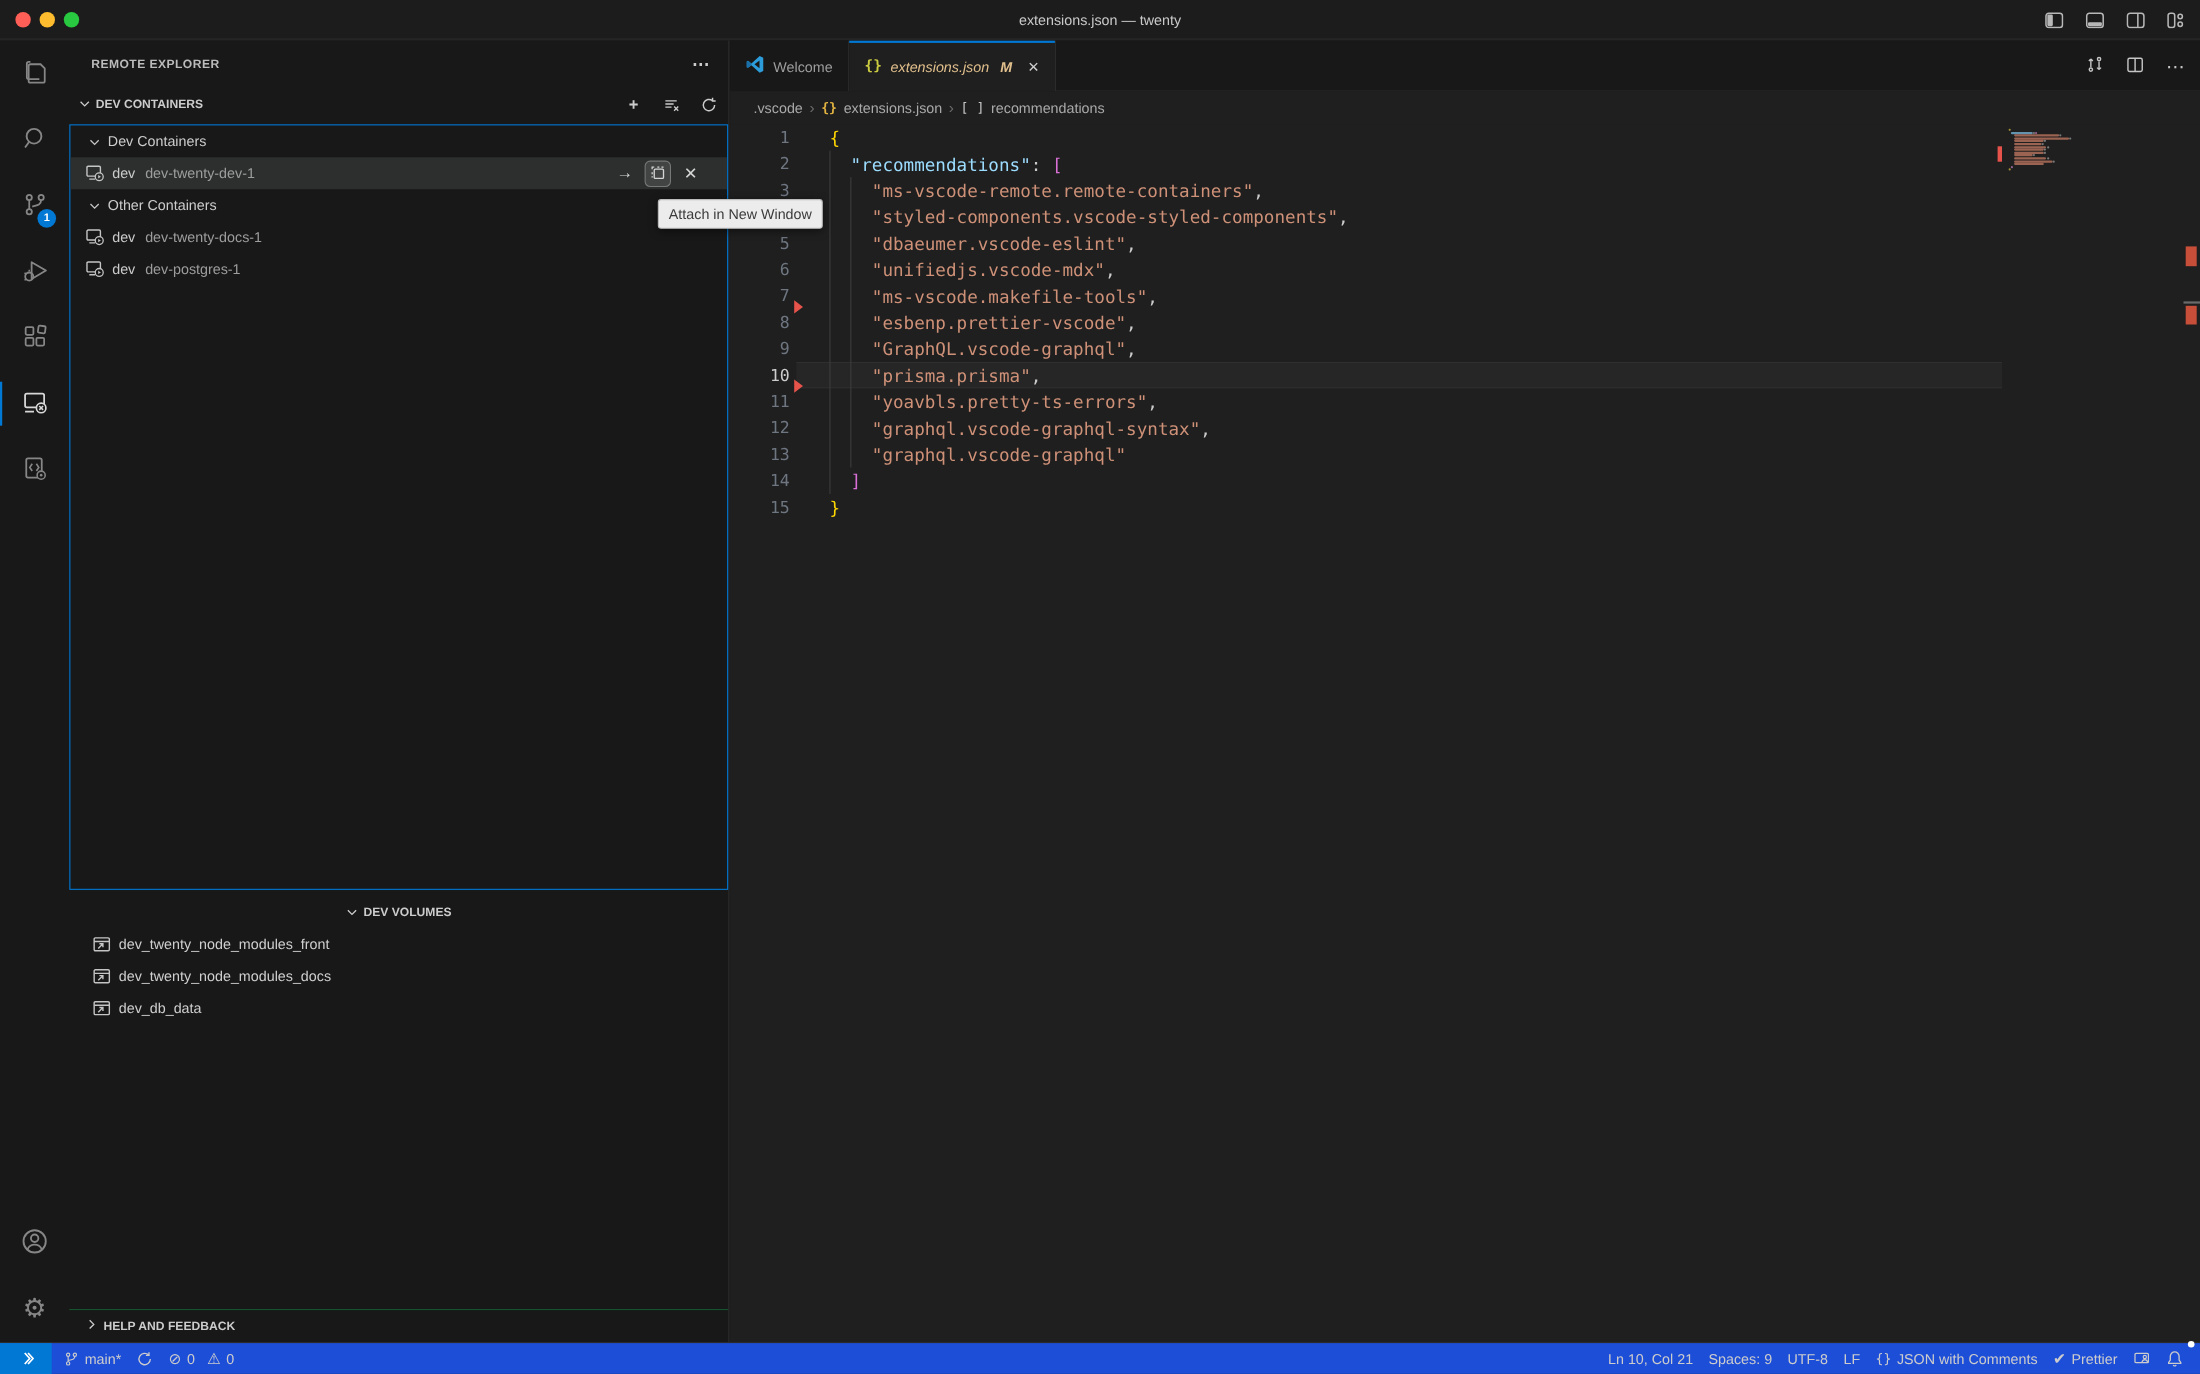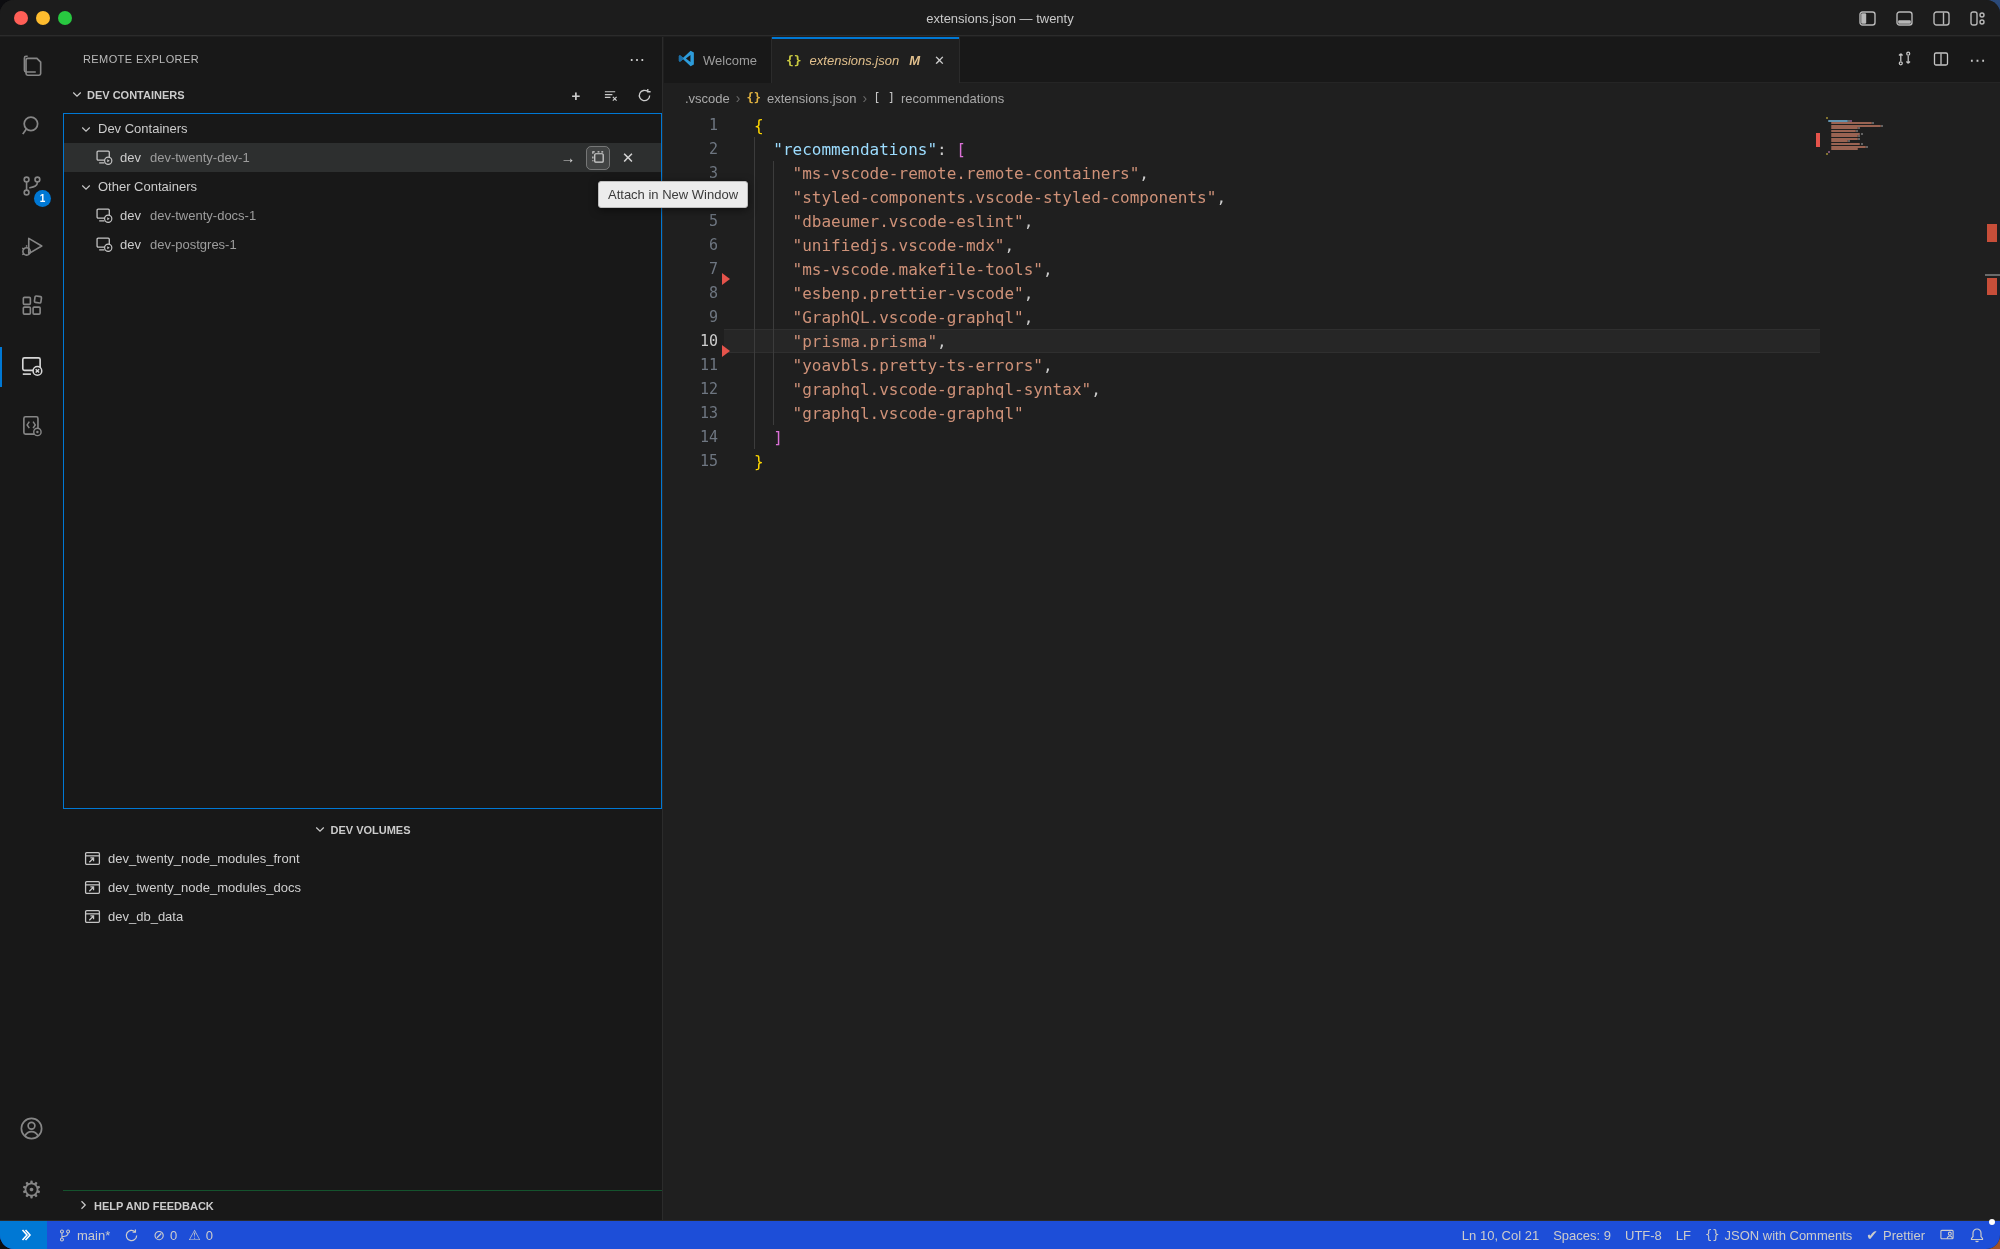--- a/index.html
+++ b/index.html
@@ -6,21 +6,21 @@
   html,body { width:2000px; height:1249px; overflow:hidden; }
   body {
     font-family:"Liberation Sans", sans-serif;
     background:
       radial-gradient(600px 300px at 2000px 0px, #2b4a7a 0%, rgba(43,74,122,0) 70%),
       radial-gradient(500px 260px at 2000px 1249px, #a35427 0%, rgba(163,84,39,0) 70%),
       #0d0d10;
   }
   .window {
     position:absolute; inset:0;
-    background:#1f1f1f; border-radius:14px; overflow:hidden;
+    background:#1f1f1f; border-radius:0; overflow:hidden;
     color:#cccccc; font-size:13px;
   }
   
   .titlebar { position:absolute; left:0; top:0; right:0; height:36px; background:#1c1c1c; border-bottom:1px solid #2b2b2b; }
   .traffic { position:absolute; top:11px; left:14px; display:flex; gap:8px; }
   .traffic span { width:14px; height:14px; border-radius:50%; display:block; }
   .tl-close{ background:#ff5f57; } .tl-min{ background:#febc2e; } .tl-max{ background:#28c840; }
   .win-title { position:absolute; left:0; right:0; top:0; height:36px; display:flex; align-items:center; justify-content:center; color:#c9c9c9; font-size:13px; }
   .tb-icons { position:absolute; right:14px; top:0; height:36px; display:flex; align-items:center; gap:20px; color:#b8b8b8; }
   .tb-icons svg { display:block; }
@@ -29,31 +29,31 @@
   .activitybar { position:absolute; left:0; top:37px; bottom:29px; width:63px; background:#181818; display:flex; flex-direction:column; align-items:stretch; }
   .ab-item { position:relative; height:60px; display:flex; align-items:center; justify-content:center; color:#868686; cursor:pointer; }
   .ab-item.active { color:#d7d7d7; }
   .ab-item.active::before { content:""; position:absolute; left:0; top:10px; bottom:10px; width:2px; background:#0078d4; }
   .ab-bottom { margin-top:auto; display:flex; flex-direction:column; }
   .ab-badge { position:absolute; right:12px; bottom:10px; min-width:17px; height:17px; border-radius:9px; background:#0078d4; color:#fff; font-size:10px; display:flex; align-items:center; justify-content:center; font-weight:bold; }
   .gear-glyph { font-size:24px; line-height:1; }
 
   
   .sidebar { position:absolute; left:63px; top:37px; bottom:29px; width:600px; background:#181818; border-right:1px solid #2b2b2b; }
-  .sb-title { position:absolute; left:0; top:0; right:0; height:44px; display:flex; align-items:center; padding:0 16px 0 20px; }
+  .sb-title { position:absolute; left:0; top:0; right:0; height:44px; display:flex; align-items:center; padding:0 16px 0 20px;font-weight:bold; }
   .sb-title-label { font-size:11px; color:#bbbbbb; letter-spacing:.4px; }
   .sb-more { margin-left:auto; color:#cccccc; font-size:16px; cursor:pointer; letter-spacing:1px; }
   .section-header { position:absolute; left:0; right:0; height:28px; display:flex; align-items:center; gap:4px; padding:0 8px; font-size:11px; font-weight:bold; color:#cccccc; }
   .section-header .hdr-actions { margin-left:auto; display:flex; gap:14px; align-items:center; color:#cccccc; }
   .hdr-actions .act { width:20px; height:20px; display:flex; align-items:center; justify-content:center; border-radius:4px; cursor:pointer; font-size:15px; }
   .tree-box { position:absolute; left:0; right:0; top:76px; height:696px; border:1px solid #0078d4; background:#181818; overflow:hidden; }
   .row { height:29px; display:flex; align-items:center; font-size:13px; color:#cccccc; position:relative; cursor:pointer; }
   .row .twisty { width:16px; height:16px; margin-left:14px; margin-right:4px; display:flex; align-items:center; justify-content:center; color:#c5c5c5; }
   .row.group-row span.grp-label { color:#cccccc; }
-  .row.item-row { padding-left:32px; }
+  .row.item-row { padding-left:14px; }
   .row.item-row .ci { width:17px; height:17px; margin-right:7px; flex:0 0 auto; color:#c5c5c5; }
   .row .desc { color:#9d9d9d; margin-left:9px; }
   .row.hovered { background:#2d2f2f; }
   .row-actions { position:absolute; right:22px; top:0; height:29px; display:flex; align-items:center; gap:8px; color:#d4d4d4; }
   .row-actions .ra { width:22px; height:22px; display:flex; align-items:center; justify-content:center; border-radius:4px; cursor:pointer; font-size:15px; }
   .ra.boxed { background:rgba(255,255,255,.10); outline:1px solid rgba(255,255,255,.35); }
   .vol-row { height:29px; display:flex; align-items:center; padding-left:21px; color:#cfcfcf; cursor:pointer; }
   .vol-row .vi { width:17px; height:17px; margin-right:7px; color:#c5c5c5; }
   .help-row { position:absolute; left:0; right:0; bottom:0; height:30px; border-top:1px solid #14532d; display:flex; align-items:center; gap:5px; padding:0 8px; font-size:11px; font-weight:bold; color:#cccccc; cursor:pointer; }
 

